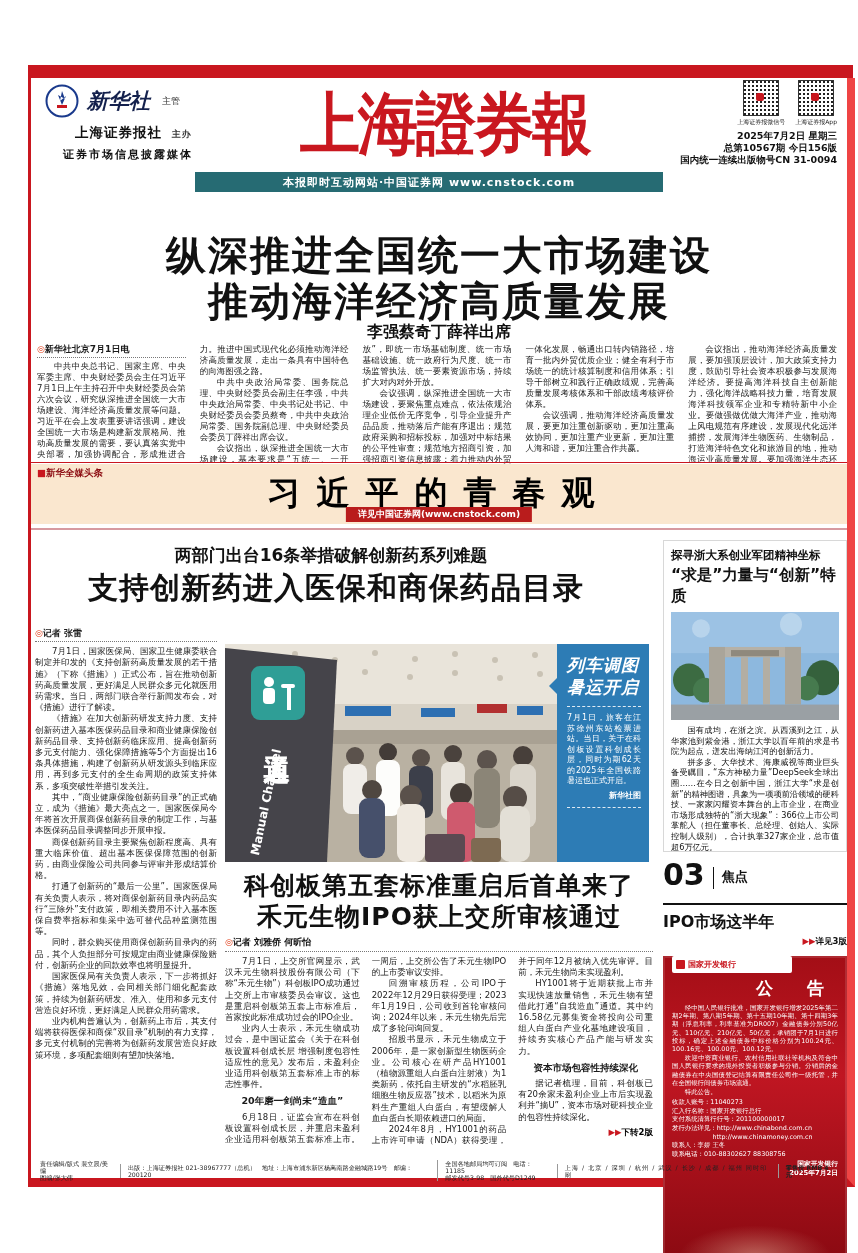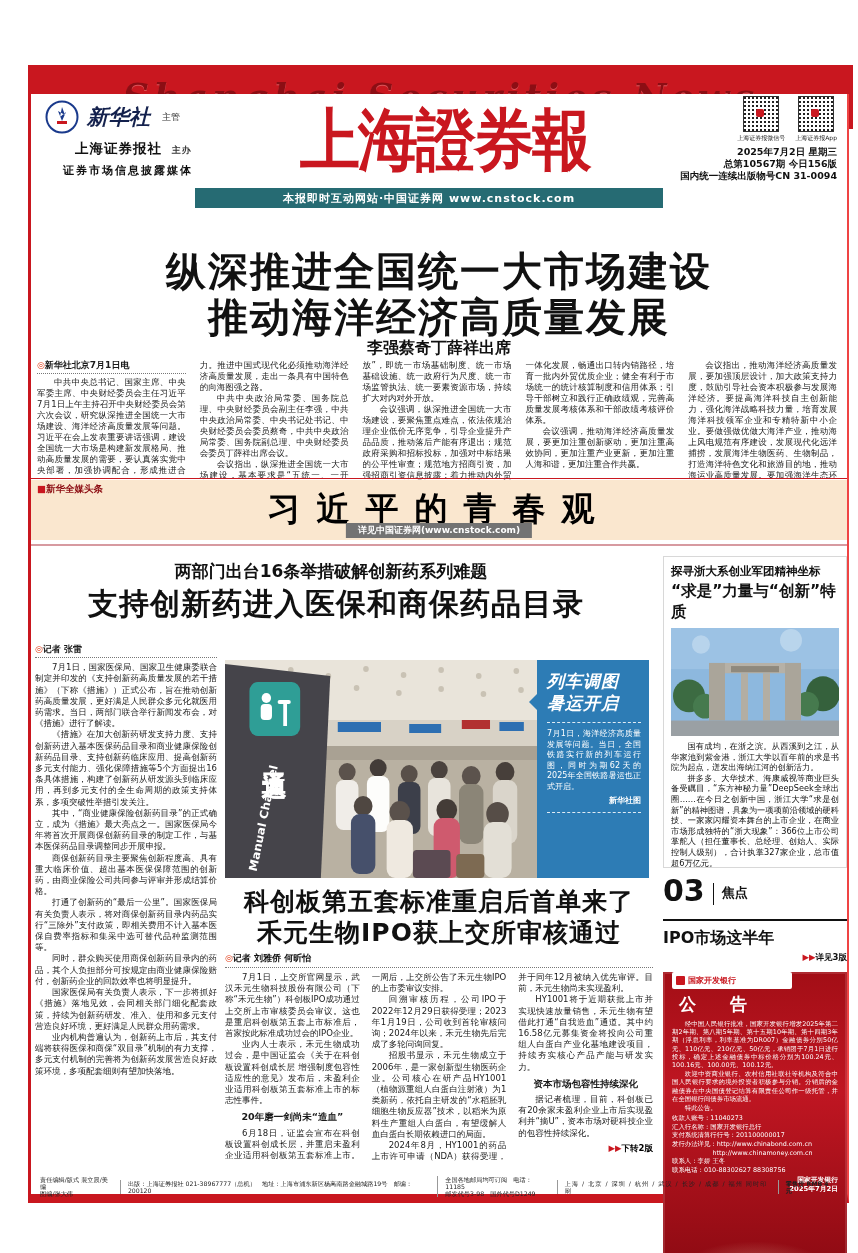--- a/index.html
+++ b/index.html
@@ -4,22 +4,22 @@
 <style>
   html,body{margin:0;padding:0;background:#ffffff;}
   .page{position:relative;width:858px;height:1253px;background:#fff;overflow:hidden;
         font-family:"DejaVu Sans","Liberation Sans",sans-serif;color:#111;}
   
   .mast-band{position:absolute;left:28px;top:30px;width:825px;height:64px;background:#c9171f;
              display:flex;align-items:center;justify-content:center;margin-top:35px;}
   .mast-script{font-family:"DejaVu Serif","Liberation Serif",serif;font-style:italic;font-weight:bold;
                font-size:37px;color:#8c0e14;letter-spacing:4px;text-shadow:0 1px 0 rgba(255,200,200,.35);}
   
-  .paper{position:absolute;left:28px;top:94px;width:816px;height:1100px;background:#fff;
-         border-left:3px solid #c9171f;border-right:2px solid #ef4444;border-bottom:9px solid #c9171f;}
+  .paper{position:absolute;left:28px;top:78px;width:816px;height:1100px;background:#fff;
+         border-left:3px solid #c9171f;border-right:8px solid #ef4444;border-bottom:9px solid #c9171f;}
   
   .mast-info{position:absolute;left:0;top:0;width:100%;height:92px;}
   .mi-left{position:absolute;left:14px;top:6px;width:215px;}
   .mi-row{display:flex;align-items:center;gap:8px;}
   .xh-emblem{width:34px;height:34px;flex:0 0 34px;}
   .xh-script{font-family:"DejaVu Serif","Liberation Serif",serif;font-style:italic;font-weight:bold;
              font-size:21px;color:#14214d;}
   .mi-suffix{font-size:9px;color:#333;margin-left:4px;}
   .mi-pub{font-size:13.5px;font-weight:bold;margin:6px 0 0 30px;letter-spacing:1px;}
   .mi-slogan{font-size:11px;font-weight:bold;margin:5px 0 0 18px;letter-spacing:2px;}
@@ -51,33 +51,33 @@
   .dateline{font-weight:bold;font-size:9px;border-bottom:1px dotted #777;padding-bottom:2px;margin-bottom:3px;}
   .bullet{color:#e2401c;font-weight:bold;}
   .lead-cols p,.med-body p,.kcb-cols p,.zju-body p{margin:0;text-indent:2em;}
   
   .rule-red{position:absolute;left:0;top:384px;width:100%;height:1px;background:#c9171f;}
   .banner{position:absolute;left:0;top:386px;width:100%;height:60px;background:#fae7cf;}
   .banner-label{position:absolute;left:6px;top:3px;font-size:9.5px;font-weight:bold;color:#8b0a10;}
   .banner-label .sq{color:#c9171f;}
   .banner-title{position:absolute;left:0;top:7px;width:100%;text-align:center;font-size:33px;font-weight:900;
                 letter-spacing:16px;color:#000;}
-  .banner-badge{position:absolute;left:50%;transform:translateX(-50%);bottom:2px;background:#737373;color:#fff;
+  .banner-badge{position:absolute;left:50%;transform:translateX(-50%);bottom:2px;background:#b91c1c;color:#fff;
                 font-size:9px;font-weight:bold;padding:1px 12px;margin-top:48px;}
   .rule-pink{position:absolute;left:0;top:450px;width:100%;height:2px;background:#d79aa0;}
   
   .med-kicker{position:absolute;left:0;top:466px;width:600px;text-align:center;font-size:17px;font-weight:bold;}
   .med-title{position:absolute;left:0;top:490px;width:610px;text-align:center;font-size:30px;font-weight:900;letter-spacing:1px;}
   .byline{font-size:9px;font-weight:bold;border-bottom:1px dotted #777;padding-bottom:2px;margin-bottom:4px;}
   .med-col{position:absolute;left:4px;top:550px;width:182px;height:536px;overflow:hidden;
            font-size:8.5px;line-height:11.2px;text-align:justify;color:#1a1a1a;}
   
   .photo-block{position:absolute;left:194px;top:566px;width:424px;height:218px;display:flex;}
   .photo-scene{flex:1;position:relative;overflow:hidden;}
-  .photo-panel{width:112px;background:#2d7cb5;position:relative;color:#fff;padding:10px 8px 6px 10px;box-sizing:border-box;}
+  .photo-panel{width:92px;background:#2d7cb5;position:relative;color:#fff;padding:10px 8px 6px 10px;box-sizing:border-box;}
   .photo-panel .notch{position:absolute;left:-8px;top:34px;width:0;height:0;
                       border-top:8px solid transparent;border-bottom:8px solid transparent;border-right:8px solid #2d7cb5;}
   .pp-title{font-style:italic;font-weight:900;font-size:17px;line-height:22px;letter-spacing:1px;}
   .pp-dash{border-top:1px dashed rgba(255,255,255,.85);margin:8px 0 6px 0;}
   .pp-cap{font-size:8px;line-height:10.5px;text-align:justify;}
   .pp-credit{font-size:8px;text-align:right;margin-top:3px;font-weight:bold;}
   .pp-dash2{border-top:1px dashed rgba(255,255,255,.85);margin-top:6px;}
   
   .kcb{position:absolute;left:194px;top:792px;width:428px;}
   .kcb-t1,.kcb-t2{text-align:center;font-size:25px;font-weight:900;letter-spacing:1px;line-height:31px;}
@@ -102,21 +102,21 @@
   .focus-sep{width:1px;height:22px;background:#111;}
   .focus-sec{font-size:13px;font-weight:bold;padding-bottom:3px;}
   .focus-title{font-size:16px;font-weight:900;margin-top:7px;}
   
   .notice{margin-top:8px;height:300px;box-sizing:border-box;position:relative;overflow:hidden;color:#fff;
           background:linear-gradient(180deg,#a30e16 0%,#c01622 40%,#8c0a12 100%);
           box-shadow:inset 0 0 0 2px rgba(255,255,255,.12);padding:0 9px;}
   .cdb-plate{background:#fff;width:112px;height:15px;display:flex;align-items:center;gap:3px;padding:1px 4px;border-radius:2px;}
   .cdb-ico{width:9px;height:9px;background:#c9171f;border-radius:1px;}
   .cdb-name{color:#c9171f;font-size:8px;font-weight:bold;white-space:nowrap;}
-  .notice-title{text-align:left;font-size:17px;font-weight:900;letter-spacing:14px;margin:4px 0 4px 7px;}
+  .notice-title{text-align:right;font-size:17px;font-weight:900;letter-spacing:14px;margin:4px 0 4px 7px;}
   .notice-body{font-size:6.4px;line-height:8.2px;text-align:justify;}
   .notice-body p{margin:0 0 1px 0;text-indent:2em;}
   .notice-lines{font-size:6.4px;line-height:8.6px;margin-top:2px;}
   .notice-sign{text-align:right;font-size:6.8px;font-weight:bold;line-height:9px;margin-top:2px;}
   .notice .hall{position:absolute;left:8px;right:8px;bottom:0;height:34px;opacity:.5;
      background:radial-gradient(60% 120% at 50% 100%,#e8b9a0 0%,rgba(232,185,160,.25) 55%,transparent 75%);}
   
   .footer{position:absolute;left:2px;top:1085px;width:810px;height:15px;display:flex;align-items:center;
           font-size:6.2px;line-height:7px;color:#222;}
   .fb{padding:0 7px;}
@@ -274,21 +274,21 @@
             </g>
           <text x="52" y="92" style="writing-mode:tb" font-size="26" font-weight="bold" fill="#ffffff">人工通道</text>
           <text x="24" y="210" transform="rotate(-78 30 205)" font-size="12" font-weight="bold" fill="#ffffff">Manual Channel</text>
         </svg>
       </div>
       <div class="photo-panel">
         <div class="notch"></div>
         <div class="pp-title">列车调图</div>
         <div class="pp-title">暑运开启</div>
         <div class="pp-dash"></div>
-        <div class="pp-cap">7月1日，海洋经济高质量发展等问题。当日，全国铁路实行新的列车运行图，同时为期62天的2025年全国铁路暑运也正式开启。</div>
+        <div class="pp-cap">7月1日，旅客在江苏徐州东站检票进站。当日，关于在科创板设置科创成长层，同时为期62天的2025年全国铁路暑运也正式开启。</div>
         <div class="pp-credit">新华社图</div>
         <div class="pp-dash2"></div>
       </div>
     </div>
 
     <div class="kcb">
       <div class="kcb-t1">科创板第五套标准重启后首单来了</div>
       <div class="kcb-t2">禾元生物IPO获上交所审核通过</div>
       <div class="byline kcb-byline"><span class="bullet">◎</span><span>记者 刘雅侨 何昕怡</span></div>
       <div class="kcb-cols">

